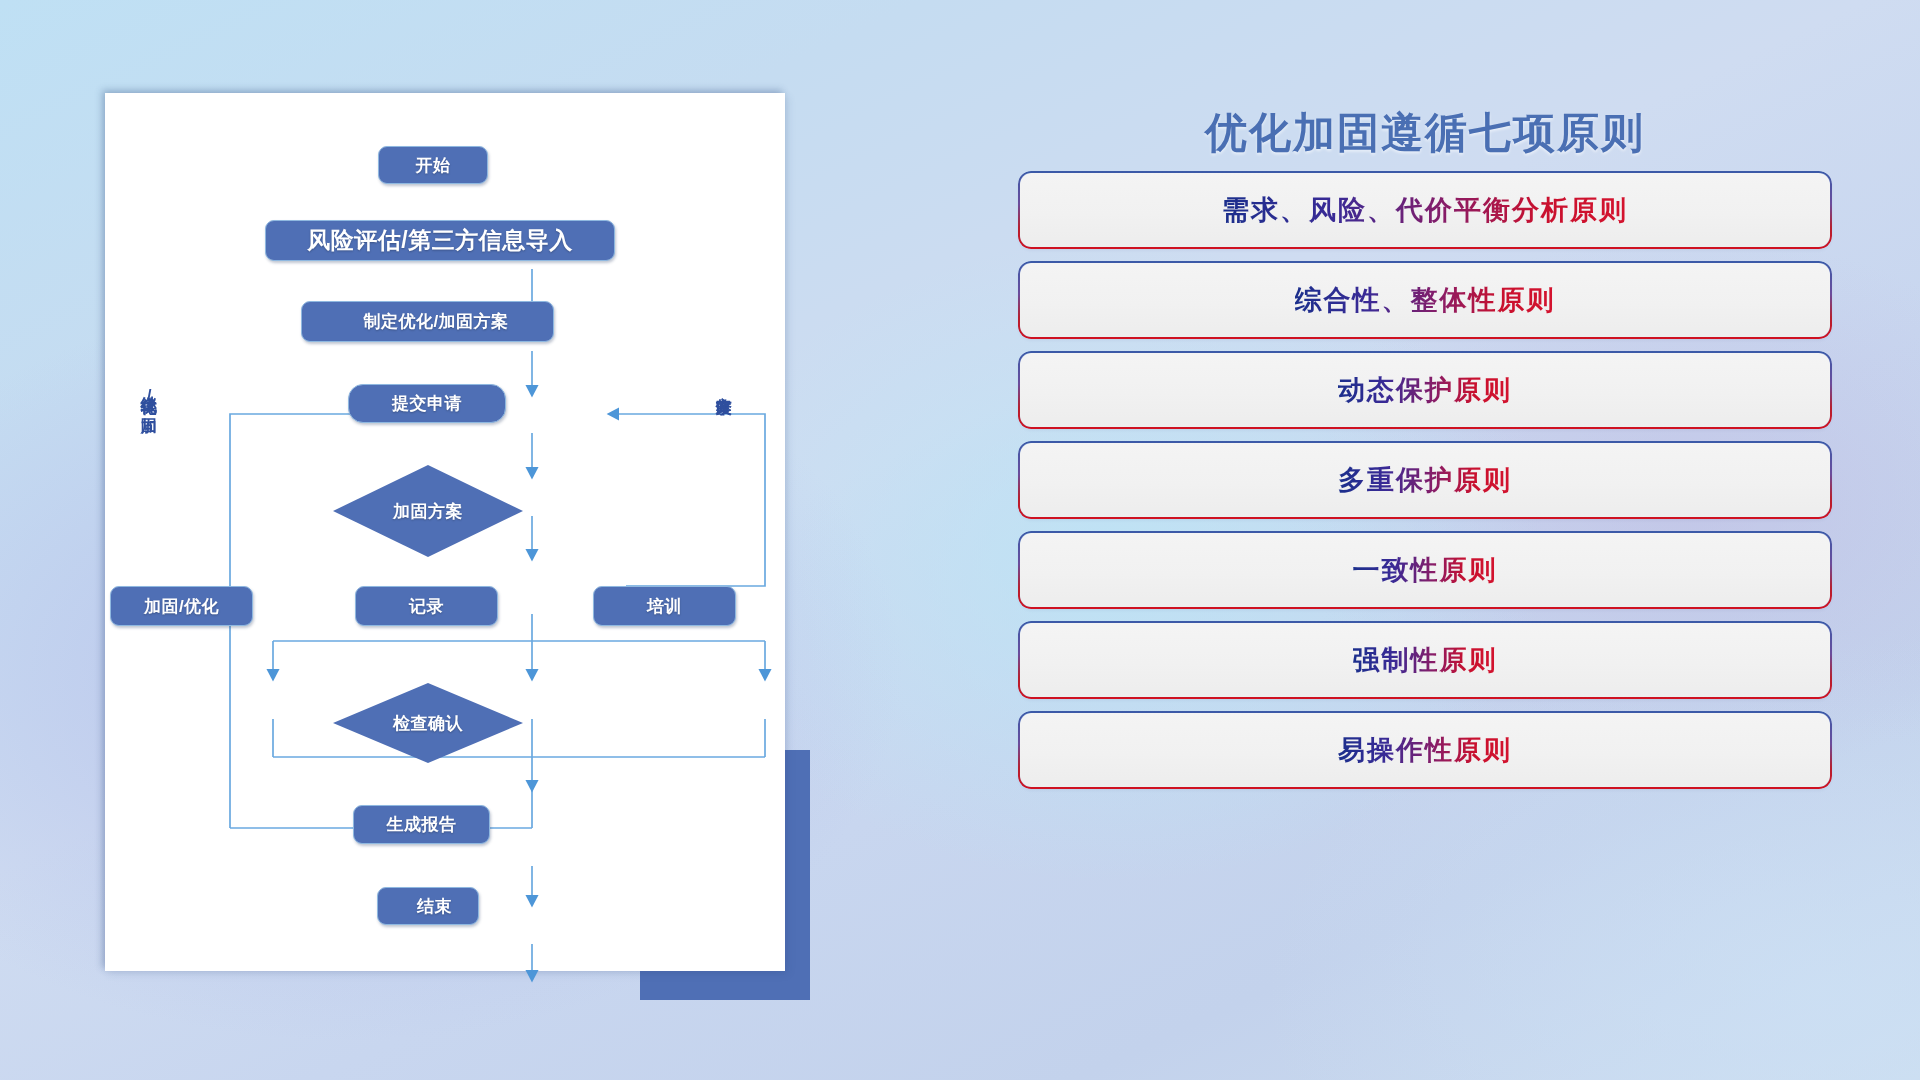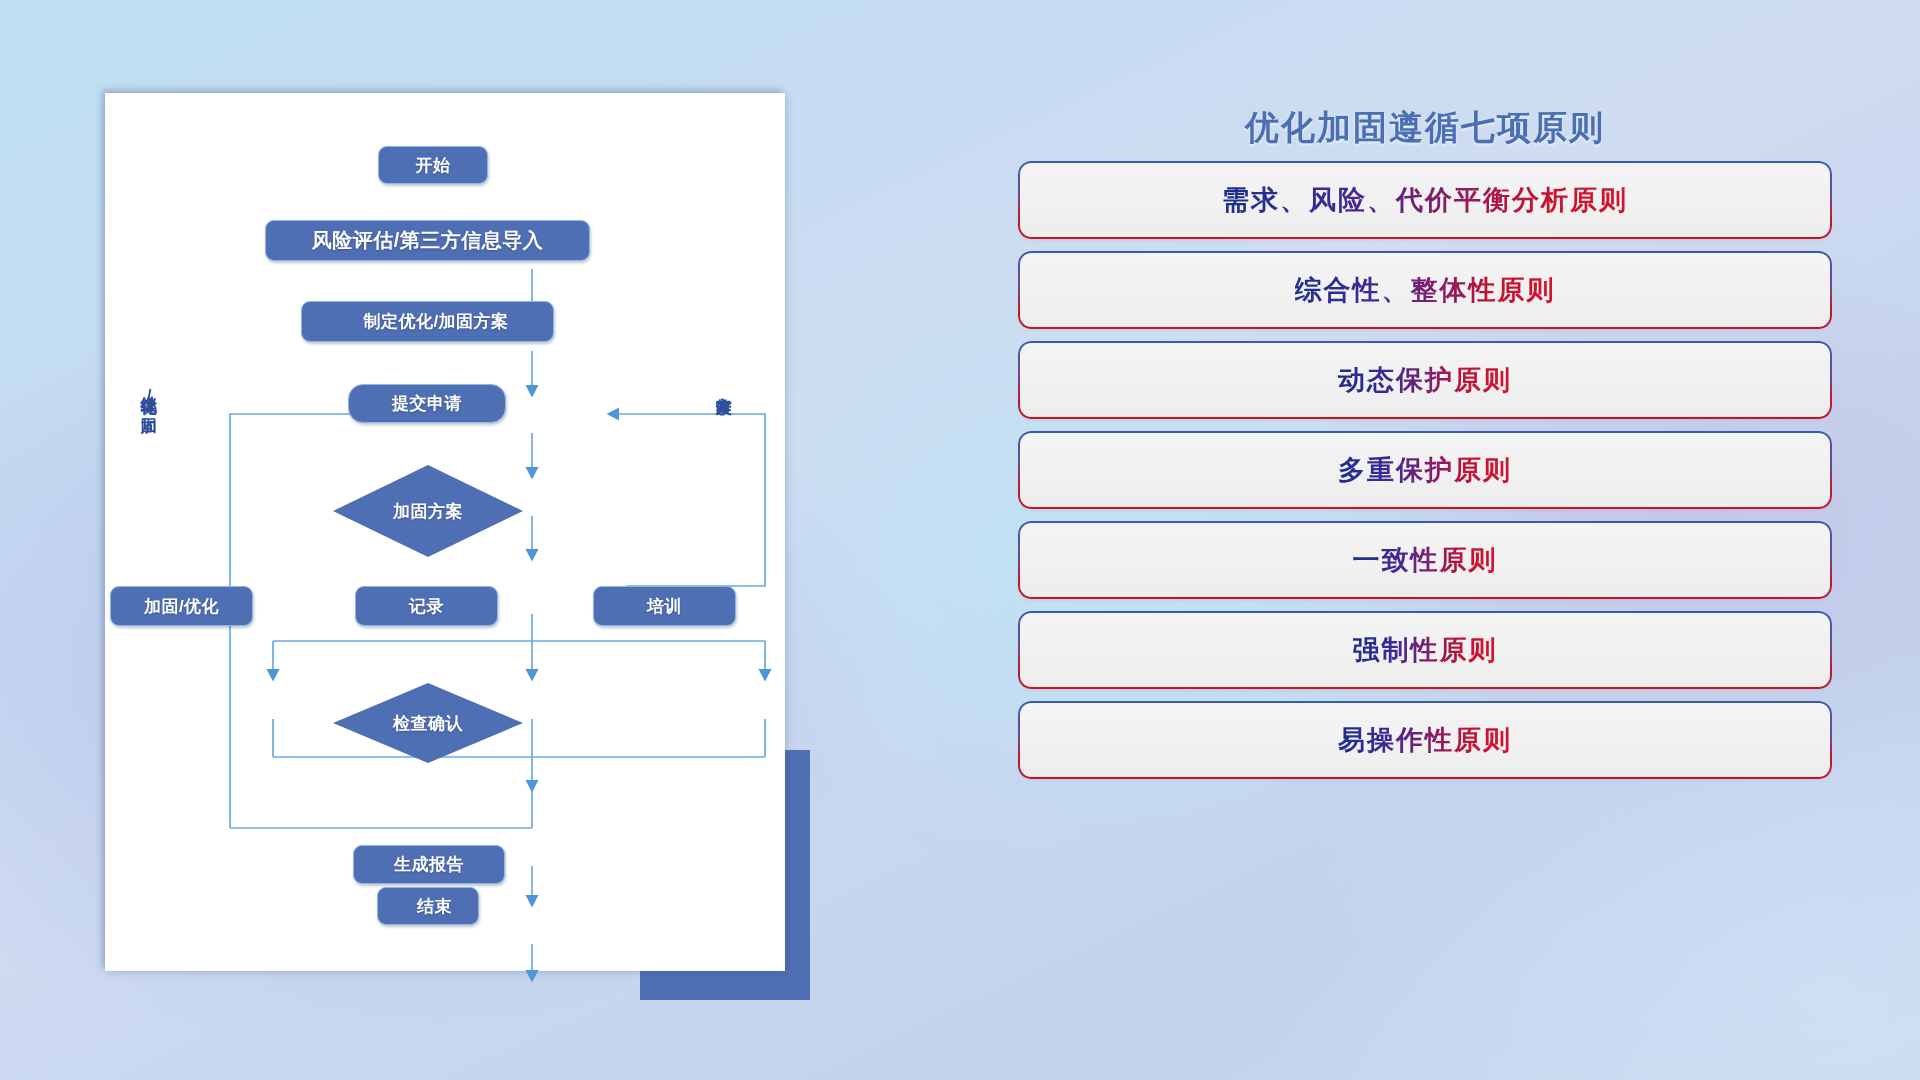--- a/index.html
+++ b/index.html
@@ -93,21 +93,21 @@
 
   
   #right-panel {
     position: absolute;
     left: 1020px; top: 105px;
     width: 810px; height: 900px;
   }
   #principles-title {
     width: 100%;
     text-align: center;
-    font-size: 34px;
+    font-size: 42px;
     font-weight: bold;
     color: #4a6fb3;
     letter-spacing: 2px;
     text-shadow: 0 2px 3px rgba(255,255,255,0.55);
     margin-bottom: 12px;
     font-family: Liberation Serif, serif;
   }
   .principle-card {
     position: relative;
     height: 74px;
@@ -191,21 +191,21 @@
       </g>
     </svg>
 
     <div class="vlabel" style="left:35px; top:290px;">继续优化/加固</div>
     <div class="vlabel" style="left:610px; top:290px;">方案修改</div>
 
     <div class="node" style="left:267px; top:53px; width:110px; height:38px; font-size:17px;margin-left:6px;">
       <span>开始</span>
     </div>
 
-    <div class="node" style="left:160px; top:127px; width:325px; height:41px; font-size:20px;">
+    <div class="node" style="left:160px; top:127px; width:350px; height:41px; font-size:23px;">
       <span>风险评估/第三方信息导入</span>
     </div>
 
     <div class="node" style="left:196px; top:208px; width:253px; height:41px; font-size:17px;padding-left:17px;">
       <span>制定优化/加固方案</span>
     </div>
 
     <div class="node" style="left:243px; top:291px; width:158px; height:39px; font-size:17px;border-radius:15px;">
       <span>提交申请</span>
     </div>
@@ -223,21 +223,21 @@
     </div>
 
     <div class="node" style="left:488px; top:493px; width:143px; height:40px; font-size:17px;">
       <span>培训</span>
     </div>
 
     <div class="diamond" style="left:228px; top:590px; width:190px; height:80px;">
       <span>检查确认</span>
     </div>
 
-    <div class="node" style="left:248px; top:752px; width:152px; height:39px; font-size:17px;">
+    <div class="node" style="left:248px; top:712px; width:137px; height:39px; font-size:17px;">
       <span>生成报告</span>
     </div>
 
     <div class="node" style="left:272px; top:794px; width:102px; height:38px; font-size:17px;padding-left:13px;">
       <span>结束</span>
     </div>
 
   </div>
 
   <div id="right-panel">

